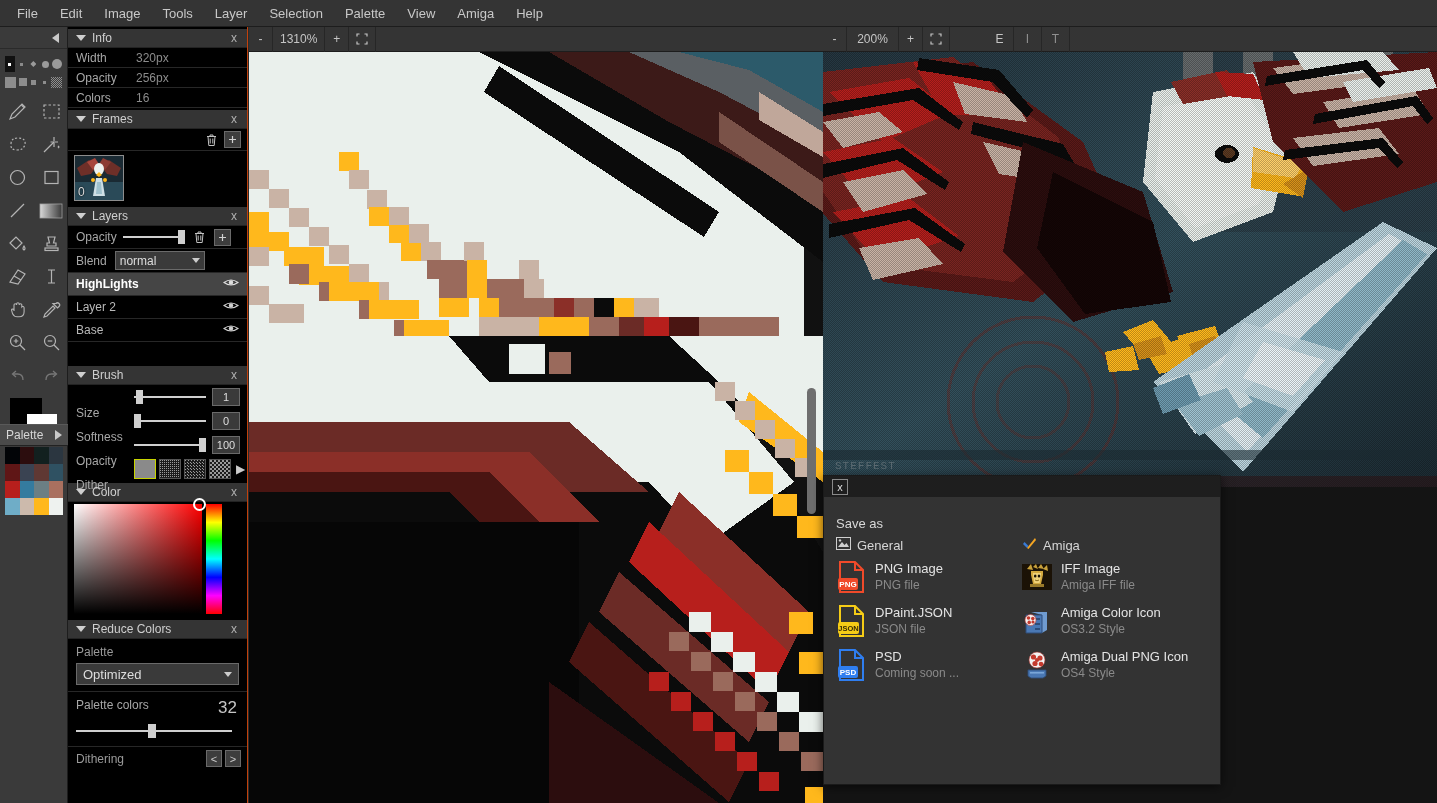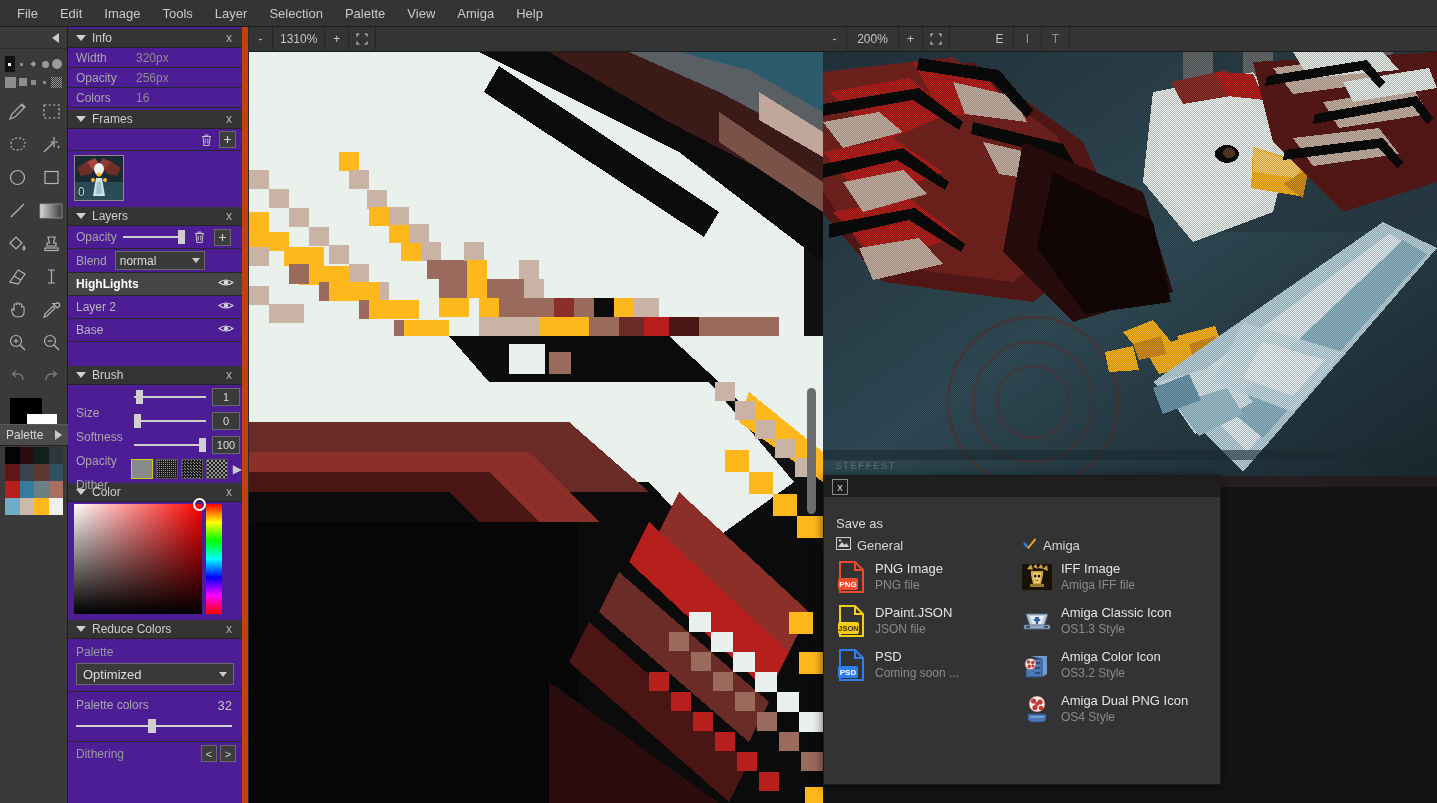--- a/index.html
+++ b/index.html
@@ -57,21 +57,21 @@
     display:flex; align-items:center; justify-content:space-between; padding:0 6px;
     font-size:12px; color:#d6d6d6;
   }
   .swatches { position:absolute; left:5px; bottom:288px; width:58px; }
   .swrow { display:flex; }
   .sw { width:14.5px; height:17px; }
 
   
   .panels {
     position:absolute; left:68px; top:27px; width:180px; height:776px;
-    background:#4c1d95; border-right:6px solid #c2410c; overflow:hidden;
+    background:#000000; border-right:1px solid #c2410c; overflow:hidden;
   }
   .panel-head {
     height:19px; background:#343434; border-bottom:1px solid #232323;
     display:flex; align-items:center; padding:0 8px; margin-top:2px;
     font-size:12px; color:#cfcfcf;
   }
   .panel-head .caret { width:0;height:0;border-left:5px solid transparent;border-right:5px solid transparent;border-top:6px solid #cfcfcf; margin-right:6px; }
   .panel-head .title { flex:1; }
   .panel-head .x { color:#b0b0b0; font-size:12px; cursor:default; padding:0 2px; }
 
@@ -112,21 +112,21 @@
   .colorpick { padding:2px 6px 4px 6px; display:flex; gap:4px; }
   .sv { width:128px; height:110px; position:relative;
         background:linear-gradient(to top, #000, rgba(0,0,0,0)), linear-gradient(to right, #fff, #ff0000); }
   .huebar { width:16px; height:110px;
             background:linear-gradient(to bottom,#ff0000,#ffff00,#00ff00,#00ffff,#0000ff,#ff00ff,#ff0000); }
   .sv .cursor { position:absolute; right:-4px; top:-6px; width:13px; height:13px; border:2px solid #fff; border-radius:50%; }
 
   .rc-lbl { padding:6px 8px 2px 8px; color:#9a9a9a; font-size:12px; }
   .rc-select { margin:2px 8px 6px 8px; height:22px; background:#3a3a3a; border:1px solid #6a6a6a; color:#ddd; font-size:13px; display:flex; align-items:center; justify-content:space-between; padding:0 6px; }
   .oc-row { display:flex; justify-content:space-between; padding:6px 10px 2px 8px; font-size:12px; color:#a7a7a7; border-top:1px solid #272727; }
-  .oc-row .val { color:#c5c5c5; font-size:13px; }
+  .oc-row .val { color:#c5c5c5; font-size:17px; }
   .oc-slider { margin:4px 8px 8px 8px; position:relative; height:14px; display:flex; align-items:center; }
   .dith-row { height:24px; display:flex; align-items:center; justify-content:space-between; padding:0 6px 0 8px; border-top:1px solid #272727; color:#9a9a9a; font-size:12px; }
   .arrbtn { width:16px; height:17px; background:#3d3d3d; border:1px solid #6a6a6a; color:#ccc; font-size:11px; display:flex; align-items:center; justify-content:center; }
 
   
   .pane-left { position:absolute; left:249px; top:27px; width:574px; height:776px; background:#141414; }
   .pane-right { position:absolute; left:823px; top:27px; width:614px; height:776px; background:#141414; }
   .vtoolbar {
     height:25px; background:#343434; border-bottom:1px solid #1d1d1d;
     display:flex; align-items:center;
@@ -1032,37 +1032,20 @@
                   <path d="M13 16 q2 1.6 4 0" fill="none" stroke="#8a6a1f" stroke-width="1"></path>
                   <rect x="8" y="20" width="14" height="3" fill="#9a7a2a"></rect>
                 </svg>
             </span>
             <span class="txts">
               <span class="n" style="display:block">IFF Image</span>
               <span class="s" style="display:block">Amiga IFF file</span>
             </span>
           </div>
 
-          <div class="fmt">
-            <span class="fico">
-              <svg width="30" height="26" viewBox="0 0 30 26">
-                  <path d="M4 6 h22 l-4 12 h-14 Z" fill="#b9c9dc" stroke="#5a6b80" stroke-width="1"></path>
-                  <path d="M8 8 h14 l-2.6 8 h-8.8 Z" fill="#e6eef6"></path>
-                  <path d="M13 9 h4 l-1 7 h-2 Z" fill="#2f5f9e"></path>
-                  <path d="M11.5 11 h7 l-.6 2 h-5.8 Z" fill="#2f5f9e"></path>
-                  <rect x="2" y="17" width="26" height="4" rx="1" fill="#8fa8c8" stroke="#5a6b80" stroke-width="0.8"></rect>
-                  <rect x="4" y="18" width="4" height="2" fill="#3c4f66"></rect>
-                  <rect x="22" y="18" width="4" height="2" fill="#3c4f66"></rect>
-                </svg>
-            </span>
-            <span class="txts">
-              <span class="n" style="display:block">Amiga Classic Icon</span>
-              <span class="s" style="display:block">OS1.3 Style</span>
-            </span>
-          </div>
 
           <div class="fmt">
             <span class="fico">
               <svg width="30" height="26" viewBox="0 0 30 26">
                   <path d="M9 4 h16 v18 l-5 3 V7 Z" fill="#6f9bd0"></path>
                   <path d="M4 7 h16 v18 h-16 Z" fill="#4a78b4" stroke="#2e4d78" stroke-width="1"></path>
                   <rect x="13" y="10" width="5" height="2" fill="#2e4d78"></rect>
                   <rect x="13" y="15" width="5" height="2" fill="#2e4d78"></rect>
                   <rect x="13" y="20" width="5" height="2" fill="#2e4d78"></rect>
                   <circle cx="8.5" cy="12" r="5.5" fill="#f2f2f2" stroke="#c43a2e" stroke-width="0.6"></circle>

